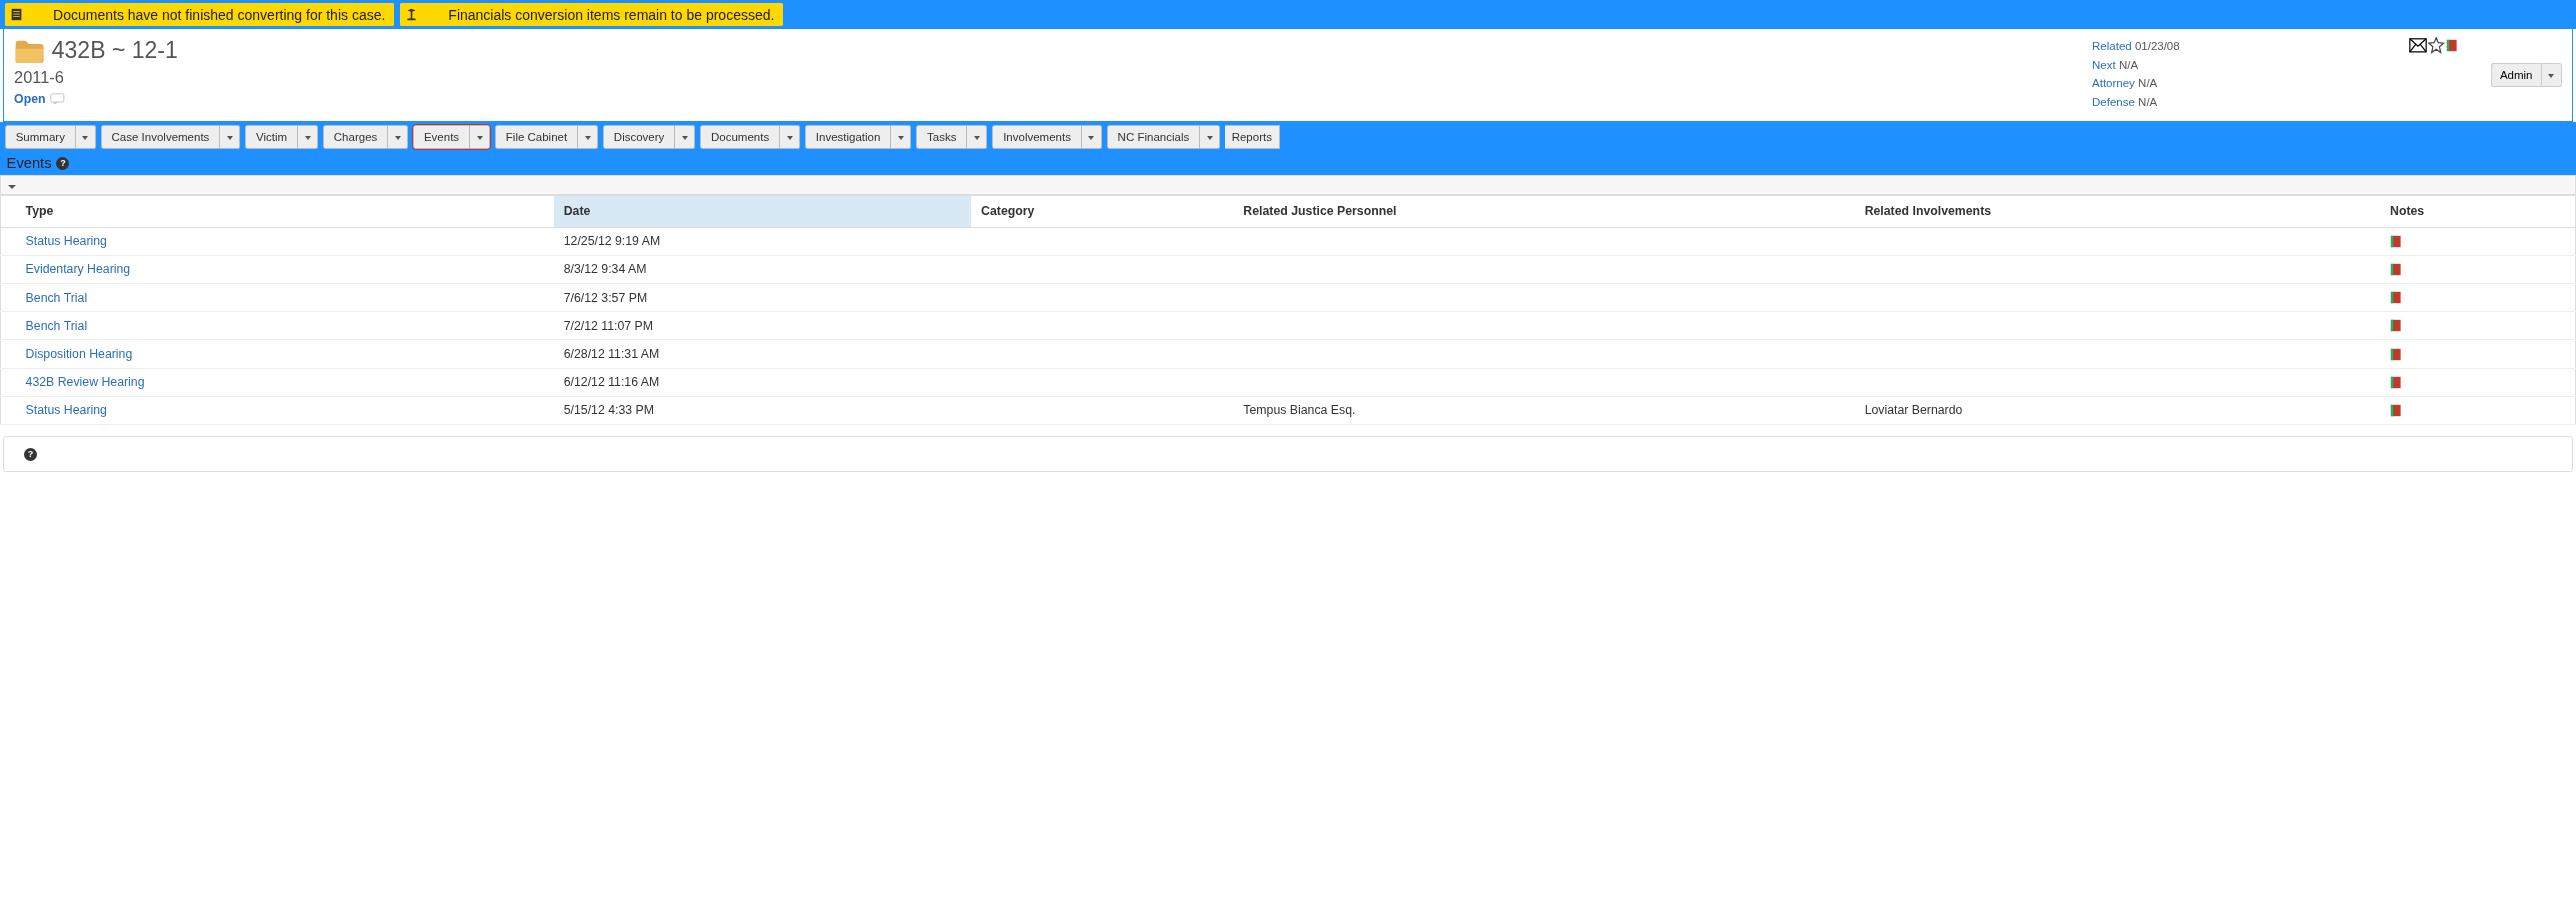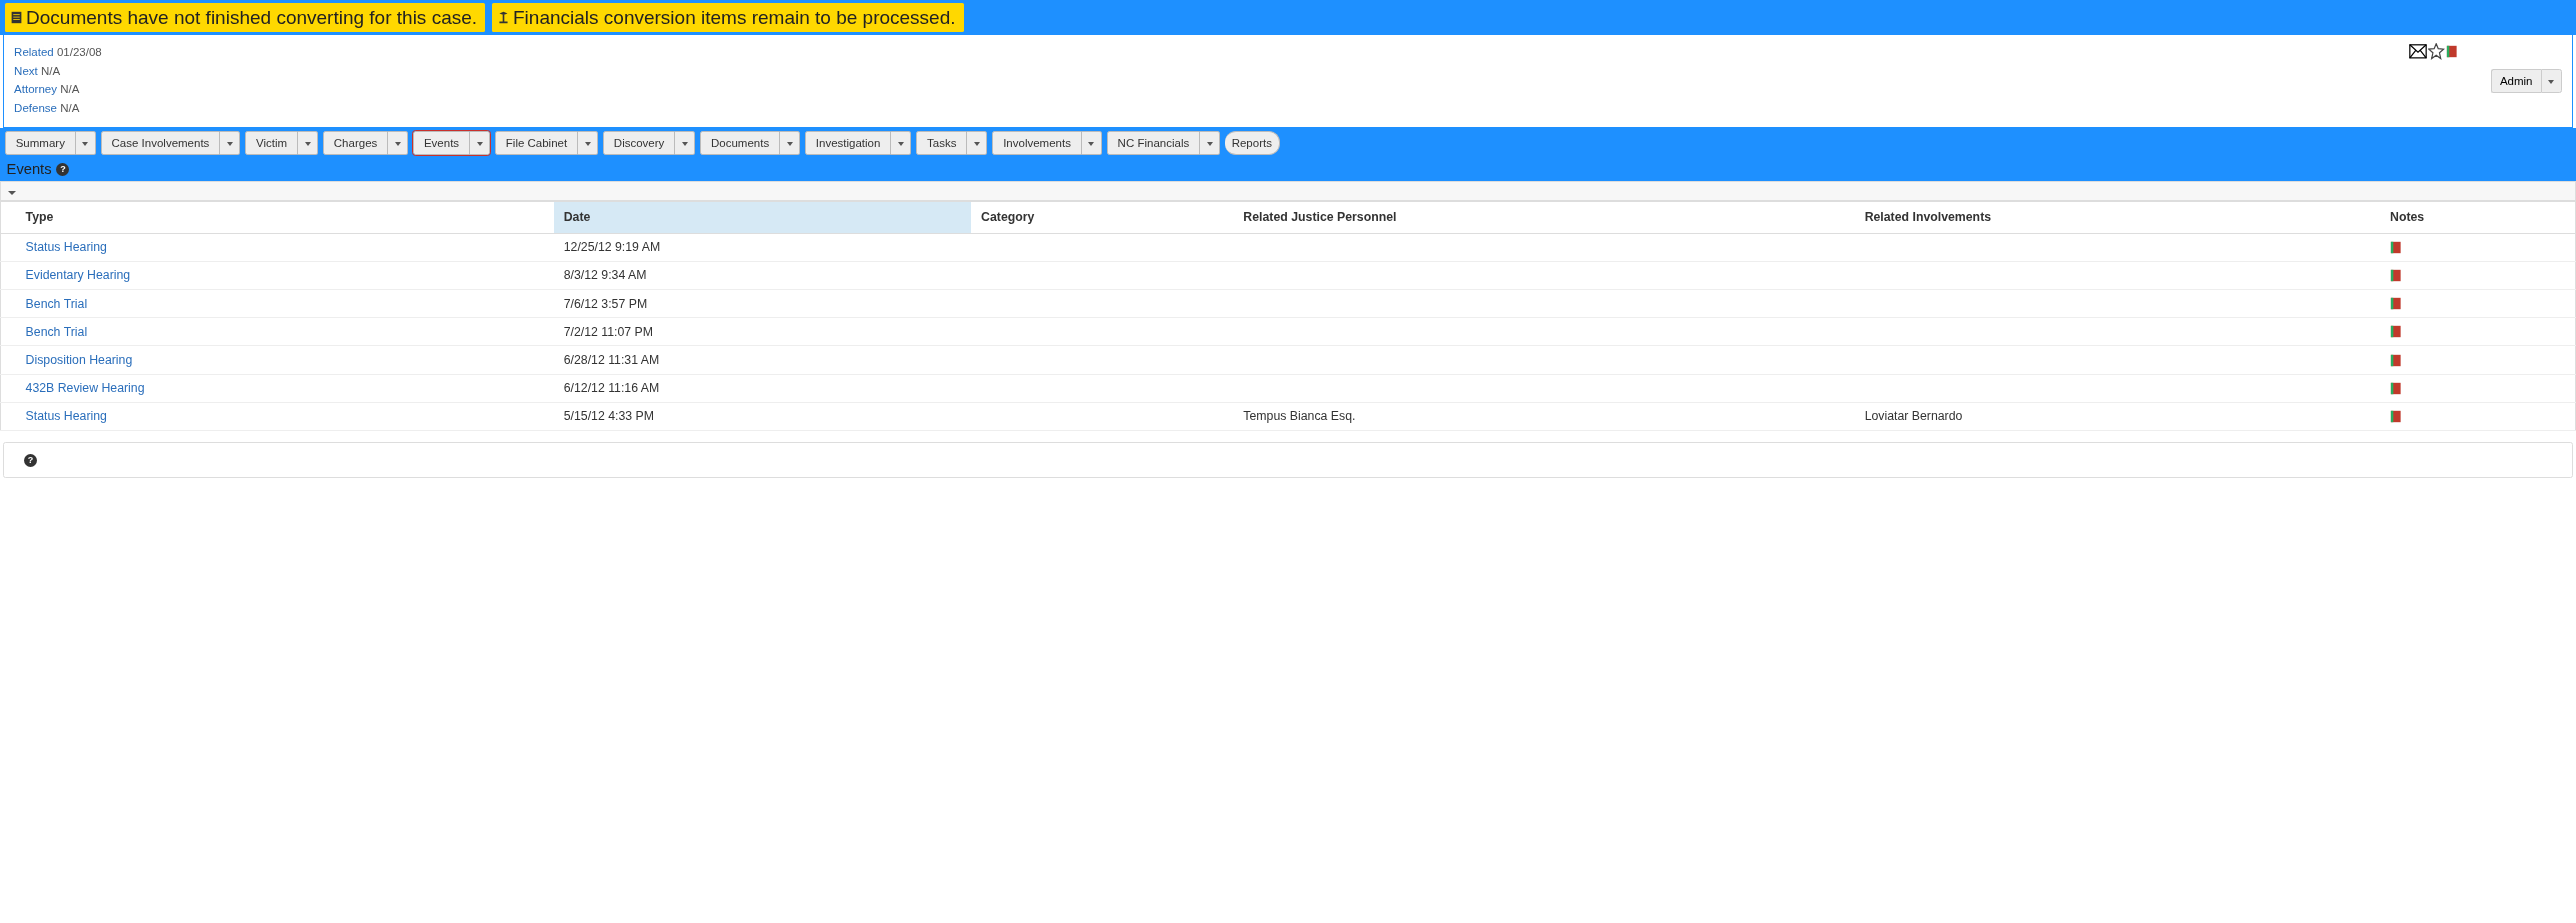--- a/index.html
+++ b/index.html
@@ -1,19 +1,19 @@
 <!DOCTYPE html>
 <html style="font-size:13px"><head>
 <meta charset="utf-8">
 <style>
   * { box-sizing: border-box; margin: 0; padding: 0; }
   body { font-family: Arial, Helvetica, sans-serif; font-size: 11.5px; background: #fff; color: #333; }
   
   .bluebar { background: #1e90ff; padding: 3.3px 4.9px; display: flex; gap: 6.6px; }
-  .warn { background: #ffd800; color: #222; padding: 3.3px 8.2px 3.3px 4.9px; border-radius: 1.6px; display: inline-flex; align-items: center; font-size: 19px; }
+  .warn { background: #ffd800; color: #222; padding: 3.3px 8.2px 3.3px 4.9px; border-radius: 1.6px; display: inline-flex; align-items: center; font-size: 14px; gap: 27px; }
   .warn svg { margin-right: 3.3px; }
   
   .case-header { border: 1.6px solid #1e90ff; margin: 0 3.3px; padding: 8.2px 9.8px 9.8px 9.8px; border-top: none; display: flex; align-items: flex-start; justify-content: space-between; background: #fff; }
   .case-left { flex: 1; }
   .case-title { display: flex; align-items: center; gap: 8.2px; font-size: 23px; color: #555; }
   .folder-icon { width: 29.5px; height: 24.6px; }
   .case-sub { font-size: 16.4px; color: #555; margin-top: 3.3px; }
   .case-status-row { margin-top: 4.9px; display: flex; align-items: center; gap: 4.9px; }
   .case-status { color: #2a6ebb; font-weight: bold; font-size: 12.3px; }
   .chat-icon { width: 14.7px; height: 11.5px; opacity: .6; }
@@ -26,21 +26,21 @@
   .admin-btn { display: inline-flex; }
   .admin-btn button { background: #eee; border: 0.8px solid #ccc; padding: 4.9px 8.2px; font-size: 11.5px; cursor: pointer; }
   .admin-btn button:first-child { border-right: none; border-radius: 2.5px 0 0 2.5px;}
   .admin-btn button:last-child { border-radius: 0 2.5px 2.5px 0; padding: 4.9px 6.6px;}
   
   .tabbar { background: #1e90ff; padding: 3.3px 4.9px; display: flex; gap: 4.9px; flex-wrap: wrap; }
   .tabbtn { display: inline-flex; }
   .tabbtn button { background: #eee; border: 0.8px solid #bbb; padding: 4.9px 9.8px; font-size: 11.5px; color: #333; cursor: pointer; }
   .tabbtn button:first-child { border-radius: 2.5px 0 0 2.5px; }
   .tabbtn button:last-child { border-left: none; border-radius: 0 2.5px 2.5px 0; padding: 4.9px 6.6px; }
-  .tabbtn.single button { border-radius: 11px; }
+  .tabbtn.single button { border-radius: 0; }
   .tabbtn.active { outline: 1.6px solid #c9302c; outline-offset: 0; border-radius: 2.5px; }
   .caret { display:inline-block; width:0; height:0; border-left:3.3px solid transparent; border-right:3.3px solid transparent; border-top:4.1px solid #555; vertical-align: middle;}
   
   .section-title { background: #1e90ff; color: #222; padding: 3.3px 6.6px; font-size: 14.7px; display: flex; align-items: center; gap: 4.9px; }
   .help-circle { width:13px; height:13px; border-radius:50%; background:#333; color:#fff; display:inline-flex; align-items:center; justify-content:center; font-size:9px; font-weight:bold;}
   
   .collapse-row { border: 0.8px solid #ddd; padding: 3.3px 6.6px; margin: 0; background: #f7f7f7; }
   .chevdown { display:inline-block; width:0; height:0; border-left:4.1px solid transparent; border-right:4.1px solid transparent; border-top:4.9px solid #555;}
   
   table.events { width: 100%; border-collapse: collapse; border: 0.8px solid #ddd; }
@@ -72,20 +72,37 @@
   </div>
   <div class="warn">
     <svg width="13" height="13" viewBox="0 0 16 16">
         <path d="M3 3 L8 1 L13 3 L8 5 Z M7 5 h2 v8 h-2 Z M3 13 h10 v2 h-10 Z" fill="#333"></path>
       </svg>
     <span>Financials conversion items remain to be processed.</span>
   </div>
 </div>
 
 <div class="case-header">
+  <div class="case-left">
+    <div class="case-title">
+      <svg class="folder-icon" viewBox="0 0 36 30">
+          <path d="M2 6 Q2 2 6 2 L14 2 L18 6 L32 6 Q36 6 36 10 L36 26 Q36 30 32 30 L6 30 Q2 30 2 26 Z" fill="#e3a94a"></path>
+          <path d="M2 12 L36 12 L34 28 Q34 30 30 30 L6 30 Q2 30 2 28 Z" fill="#f2c163"></path>
+        </svg>
+      <span>432B ~ 12-1</span>
+    </div>
+    <div class="case-sub">2011-6</div>
+    <div class="case-status-row">
+      <span class="case-status">Open</span>
+      <svg class="chat-icon" viewBox="0 0 18 14">
+          <rect x="1" y="1" width="16" height="10" rx="2" fill="none" stroke="#888" stroke-width="1"></rect>
+          <path d="M5 11 L5 14 L9 11" fill="none" stroke="#888" stroke-width="1"></path>
+        </svg>
+    </div>
+  </div>
 
   <div class="case-meta">
     <div><a href="#">Related</a> <span class="val">01/23/08</span></div>
     <div><a href="#">Next</a> <span class="val">N/A</span></div>
     <div><a href="#">Attorney</a> <span class="val">N/A</span></div>
     <div><a href="#">Defense</a> <span class="val">N/A</span></div>
   </div>
 
   <div class="toolright">
     <div class="toolicons">

